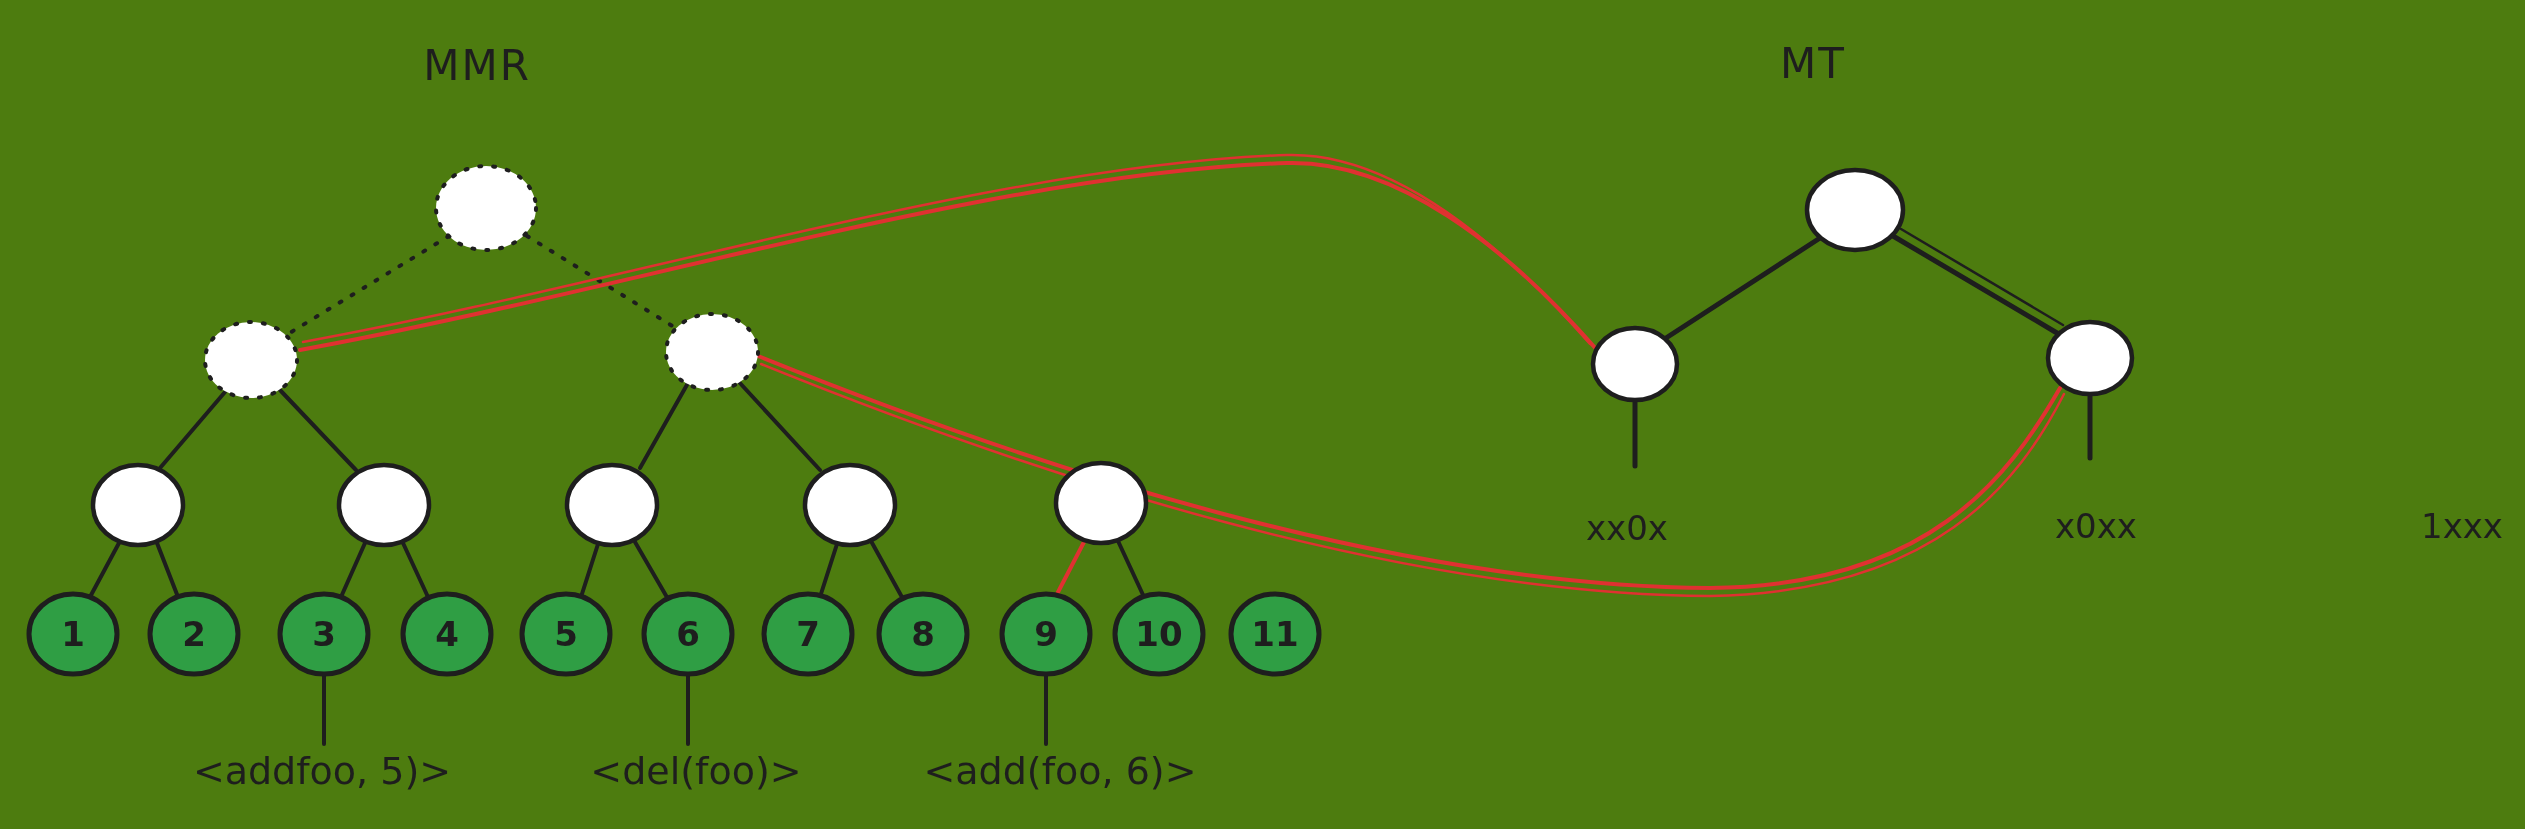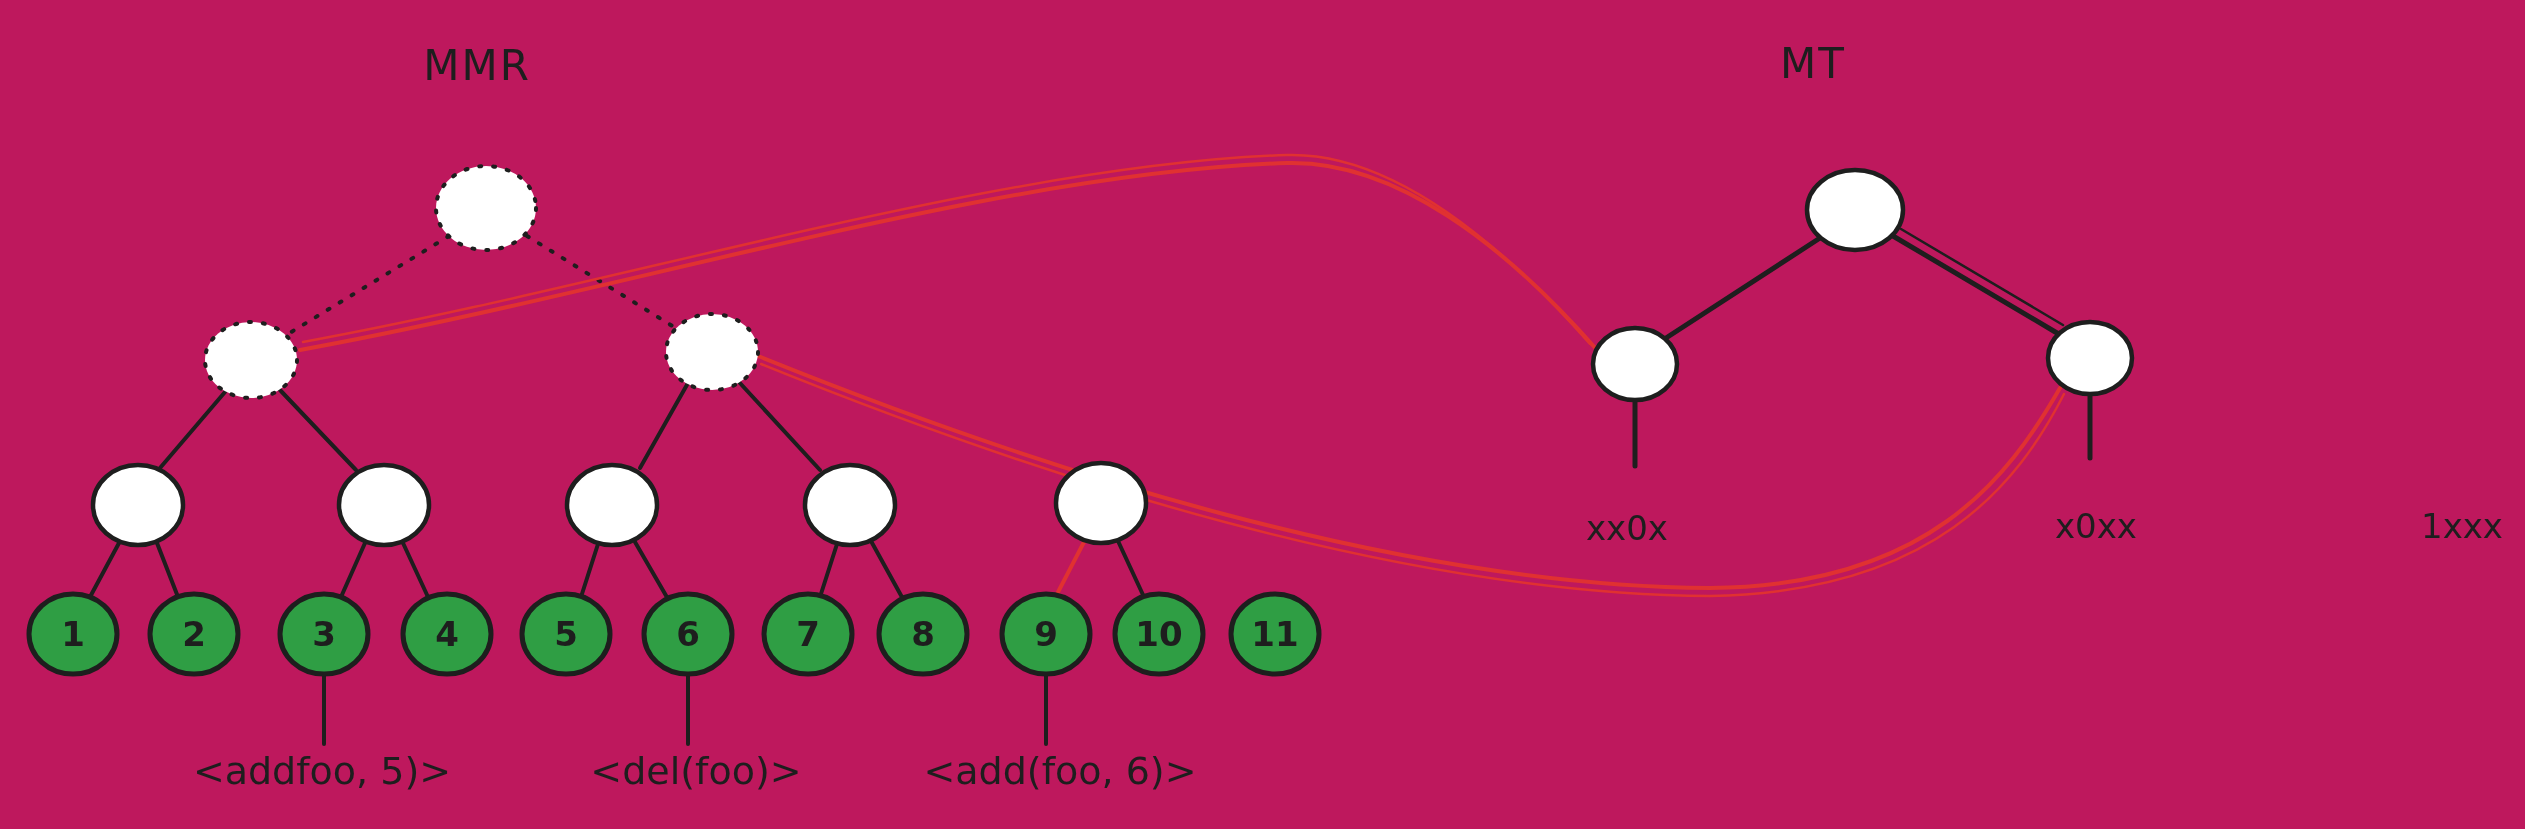--- a/index.html
+++ b/index.html
@@ -5,21 +5,21 @@
   html, body {
     margin: 0;
     padding: 0;
     background: #ffffff;
     font-family: "DejaVu Sans", "Liberation Sans", sans-serif;
   }
   .canvas {
     position: relative;
     width: 2525px;
     height: 829px;
-    background: #be185d;
+    background: #4d7c0f;
     overflow: hidden;
   }
   svg text {
     fill: #1e1e1e;
     font-family: "DejaVu Sans", "Liberation Sans", sans-serif;
   }
   .title-text { font-size: 42px; letter-spacing: 2px; font-weight: 500; }
   .leaf-num   { font-size: 34px; font-weight: 600; }
   .op-label   { font-size: 38px; }
   .mt-label   { font-size: 34px; }

